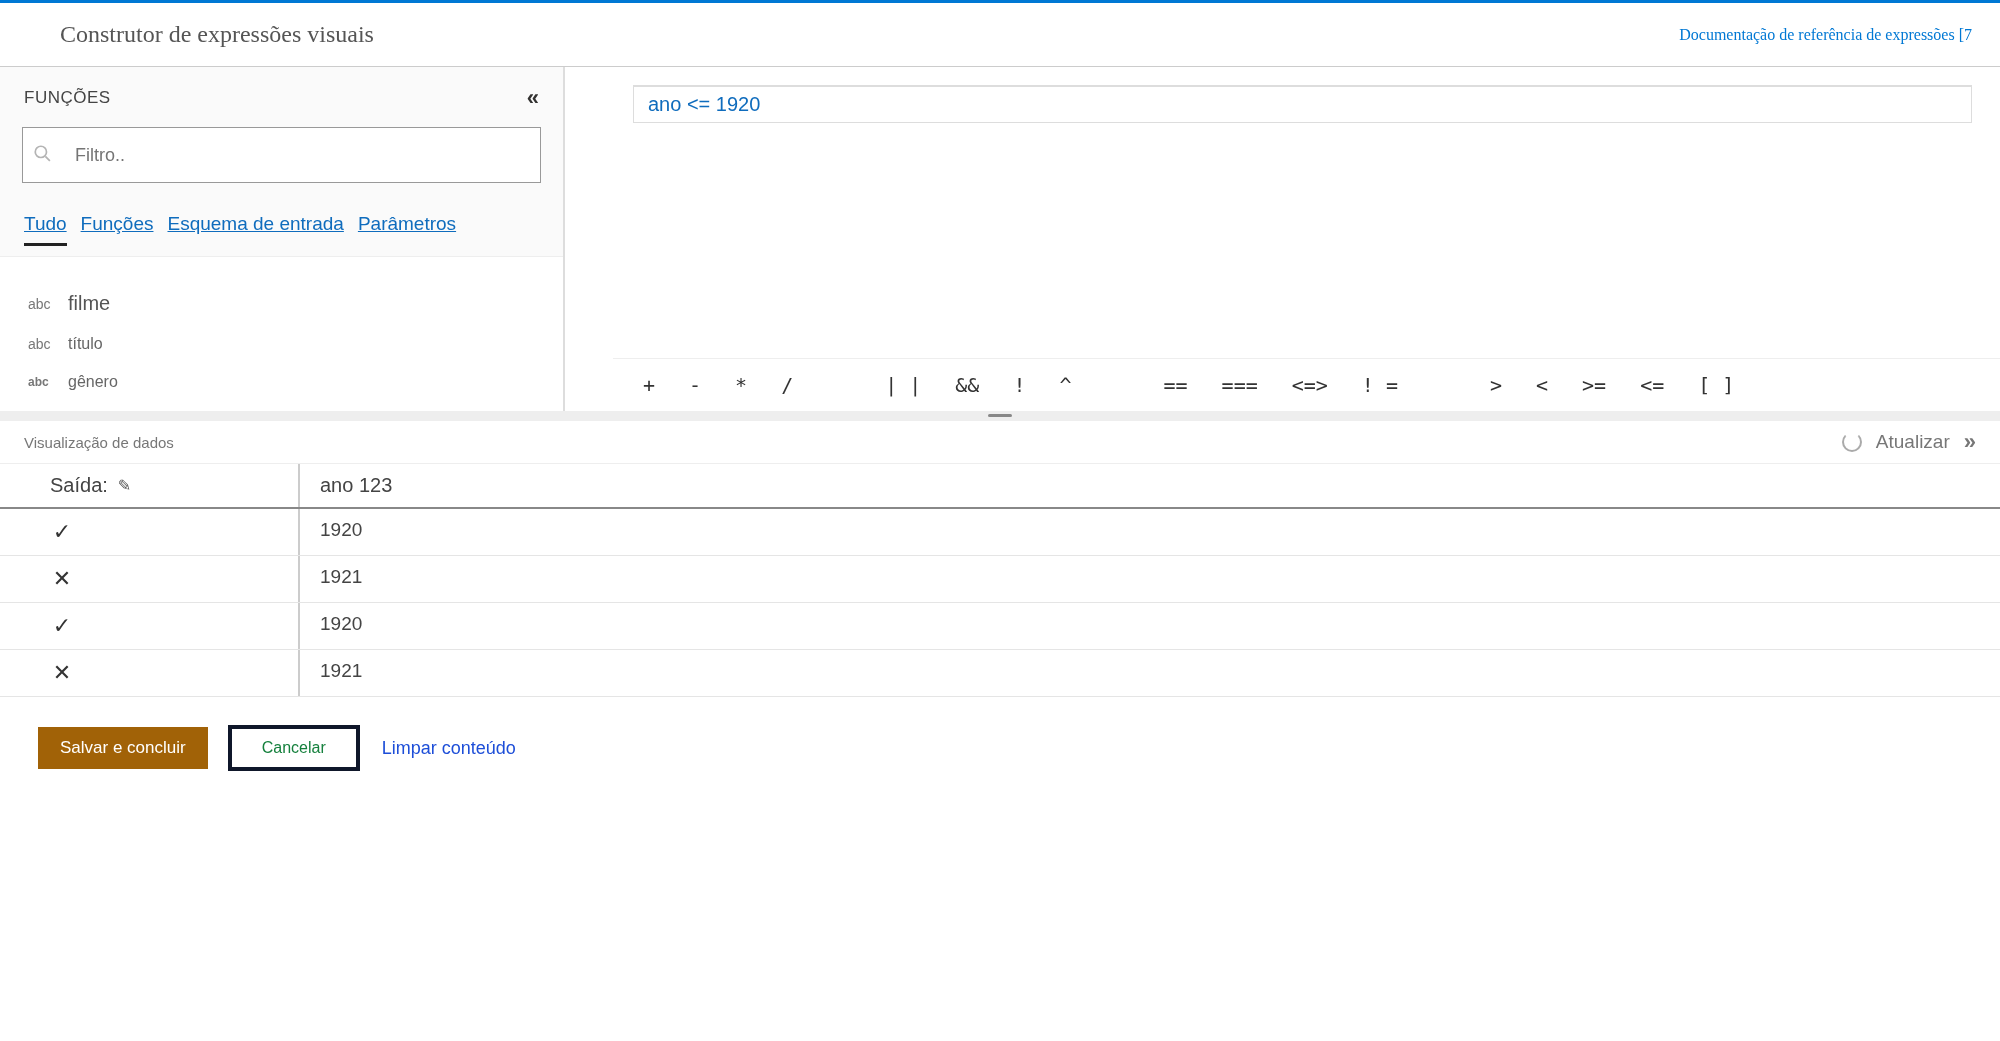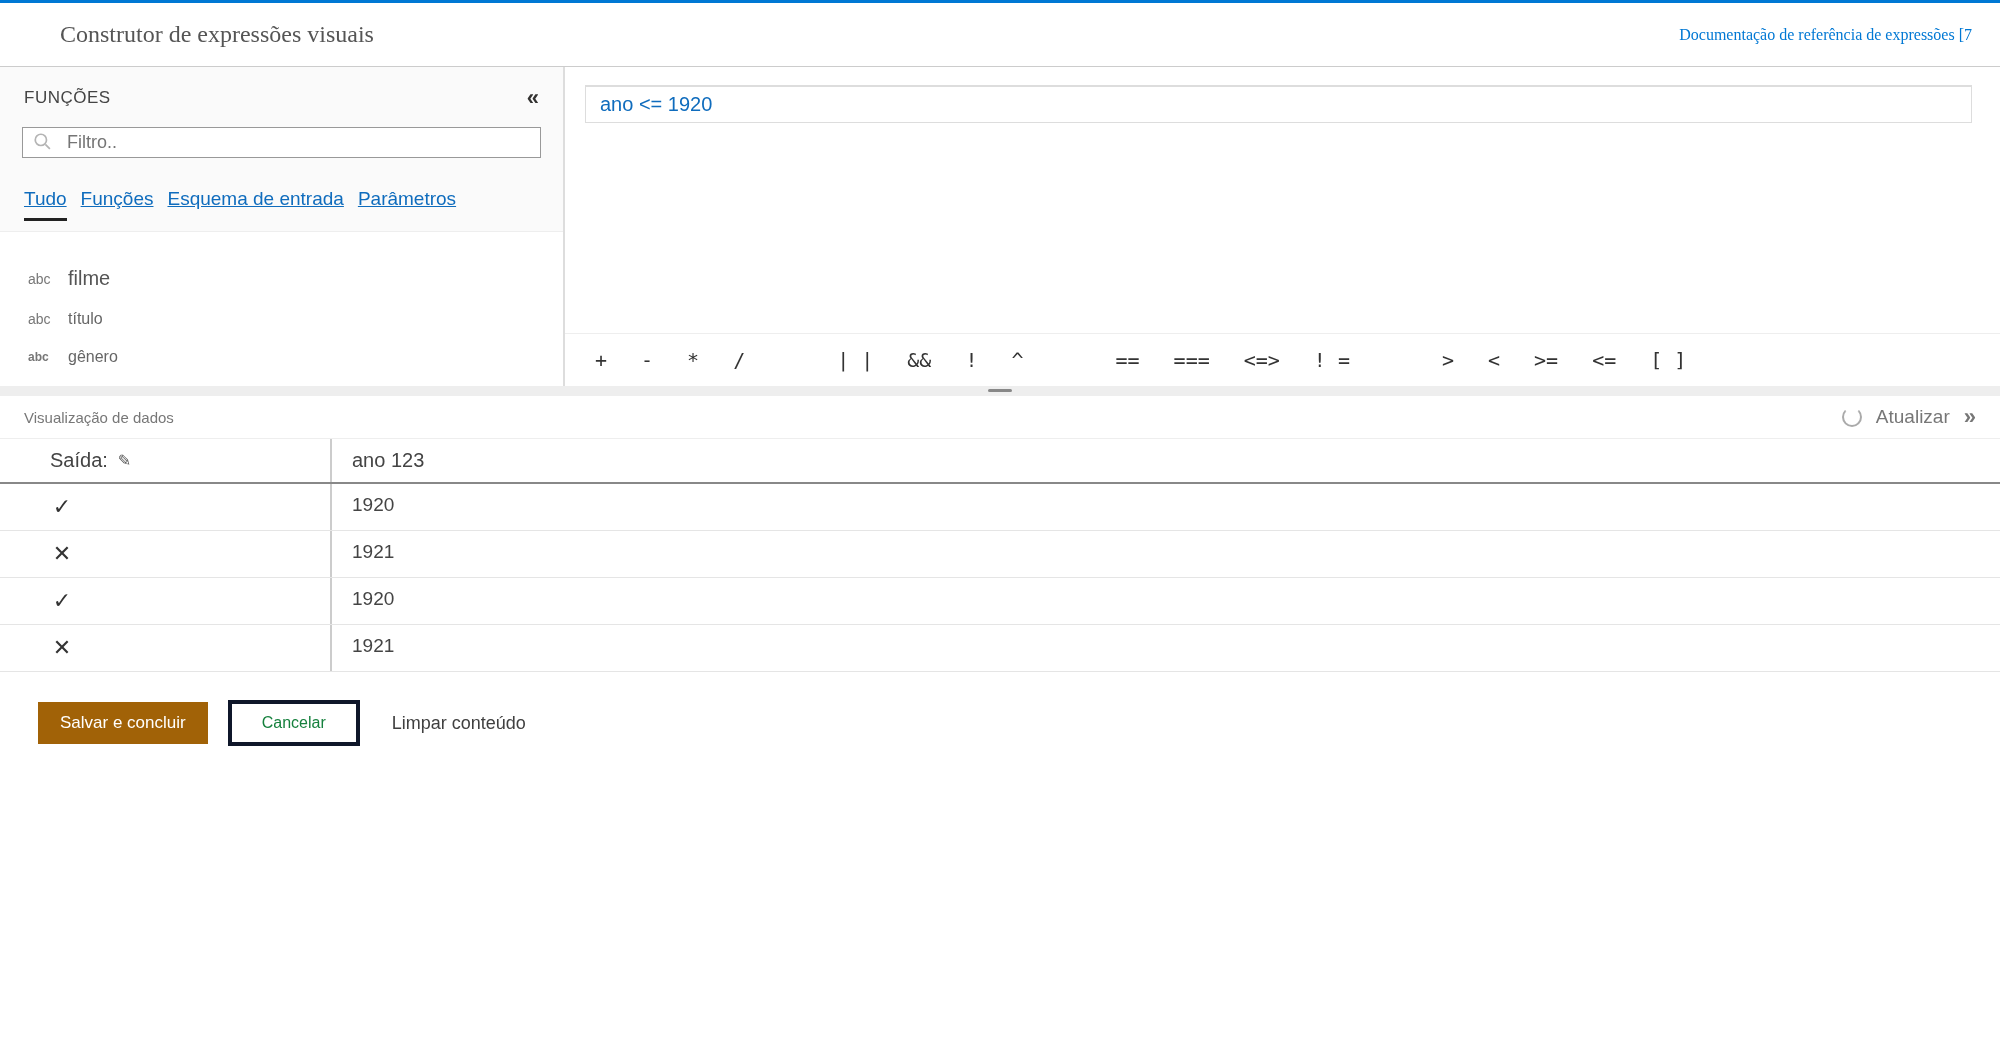--- a/index.html
+++ b/index.html
@@ -26,44 +26,44 @@
   }
   .func-header {
     display: flex; justify-content: space-between; align-items: center;
     padding: 18px 24px 6px 24px;
   }
   .func-header .lbl { font-size: 17px; letter-spacing: .5px; color: #444; }
   .collapse-icon { font-size: 22px; font-weight: bold; cursor: pointer; user-select: none; }
 
   .search-wrap { padding: 10px 22px 0 22px; }
   .search-box {
-    display: flex; align-items: center; gap: 16px;
+    display: flex; align-items: center; gap: 24px;
     border: 1px solid #999; background: #fff; padding: 6px 10px;
-    height: 31px;
+    height: 56px;
   }
   .search-box svg { width: 18px; height: 18px; opacity: .55; }
   .search-box input {
     flex: 1; border: none; outline: none; font-size: 18px; color: #666; background: transparent;
   }
 
   .tabs {
     display: flex; gap: 14px; padding: 30px 24px 0 24px;
     font-size: 19px; color: #0f6cbd;
   }
   .tabs .tab { cursor: pointer; padding-bottom: 8px; text-decoration: underline; }
   .tabs .tab.active { border-bottom: 3px solid #222; }
 
   .schema-list { padding: 25px 24px 10px 24px; background:#fff; border-top:1px solid #eee; margin-top:10px;}
   .schema-item { display: flex; align-items: center; padding: 10px 4px; font-size: 20px; color: #555;}
   .schema-item.secondary { font-size: 16px; color: #666; }
   .type-badge { font-size: 14px; color: #777; width: 40px; }
   .type-badge.small { font-size: 12px; font-weight: bold; }
 
   
-  .editor-side { flex: 1; display: flex; flex-direction: column; }
+  .editor-side { flex: 1; display: flex; flex-direction: column; padding-left: 48px; }
   .expr-box {
     margin: 18px 28px 0 20px; border: 1px solid #ddd; border-top:2px solid #ddd; padding: 6px 14px;
     min-height: 38px;
   }
   .expr-text { font-size: 20px; color: #0f6cbd; }
   .editor-body { flex: 1; min-height: 210px; }
 
   .op-bar {
     display: flex; align-items: center; gap: 34px;
     padding: 14px 30px; border-top: 1px solid #eee; font-size: 20px; color: #333;
@@ -83,42 +83,42 @@
   .preview-bar {
     display: flex; justify-content: space-between; align-items: center;
     padding: 8px 24px; font-size: 15px; color: #777;
   }
   .preview-bar .right { display: flex; align-items: center; gap: 14px; font-size: 19px; color: #777;}
   .refresh-icon { width: 20px; height: 20px; border: 2px solid #aaa; border-radius: 50%; border-top-color: transparent; display:inline-block;}
   .expand-icon { font-size: 22px; font-weight: bold; cursor:pointer;}
 
   .preview-table { display: flex; flex-direction: column; border-top: 1px solid #eee; }
   .pt-head, .pt-row { display: flex; }
-  .pt-col-a { width: 332px; padding: 10px 30px 10px 50px; border-right: 2px solid #ccc; }
+  .pt-col-a { width: 300px; padding: 10px 30px 10px 50px; border-right: 2px solid #ccc; }
   .pt-col-b { flex: 1; padding: 10px 20px; }
   .pt-head { font-size: 20px; color: #444; border-bottom: 2px solid #888;}
   .pt-head .pt-col-a { display:flex; align-items:center; gap:10px;}
   .pencil { font-size:16px; color:#555;}
   .pt-row { font-size: 19px; color: #444; border-bottom: 1px solid #e5e5e5; }
   .pt-row .pt-col-a { font-size: 22px; color:#333;}
   .check-icon, .x-icon { display:inline-block; width:24px; text-align:center;}
 
   
   .footer {
     display: flex; align-items: center; gap: 20px; padding: 28px 38px;
   }
   .btn-primary {
     background: #a16207; color: #fff; border: none; padding: 11px 22px;
     font-size: 17px; cursor: pointer;
   }
   .btn-secondary {
     background: #fff; color: #15803d; border: 4px solid #0f172a; padding: 10px 30px;
     font-size: 16px; cursor: pointer;
   }
-  .link-btn { color: #404040; font-size: 18px; cursor: pointer; margin-left: 12px;}
+  .link-btn { color: #1d4ed8; font-size: 18px; cursor: pointer; margin-left: 2px;}
 </style>
 </head>
 <body>
 
 <div class="header">
   <div class="title">Construtor de expressões visuais</div>
   <a class="doc-link">Documentação de referência de expressões [7</a>
 </div>
 
 <div class="main-row">

